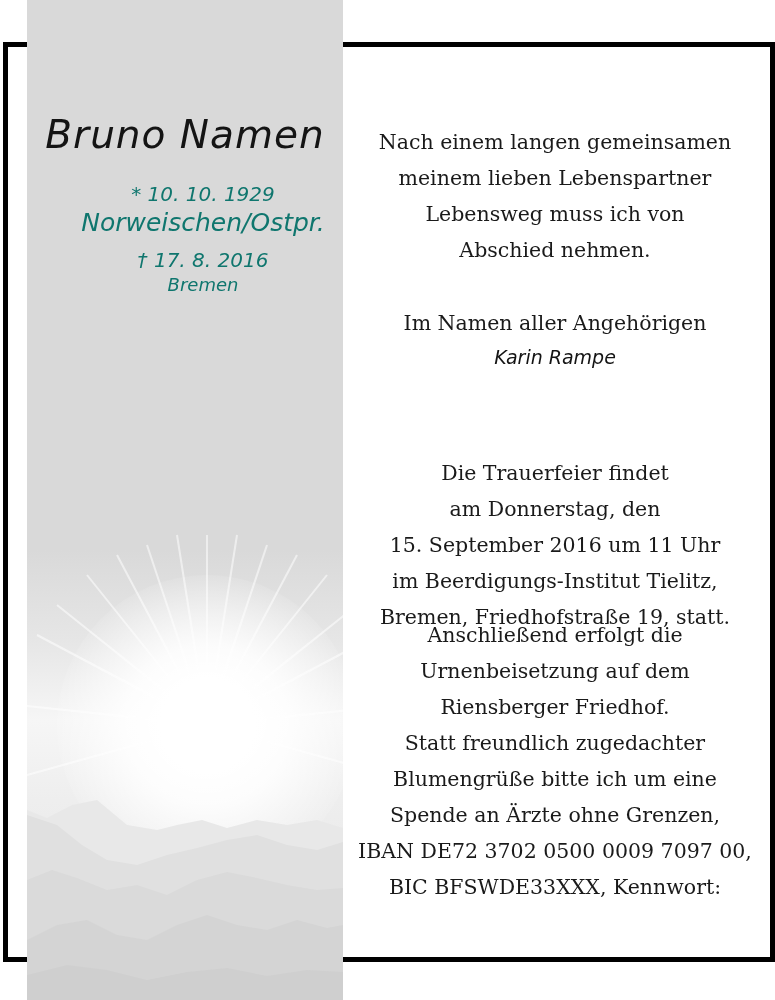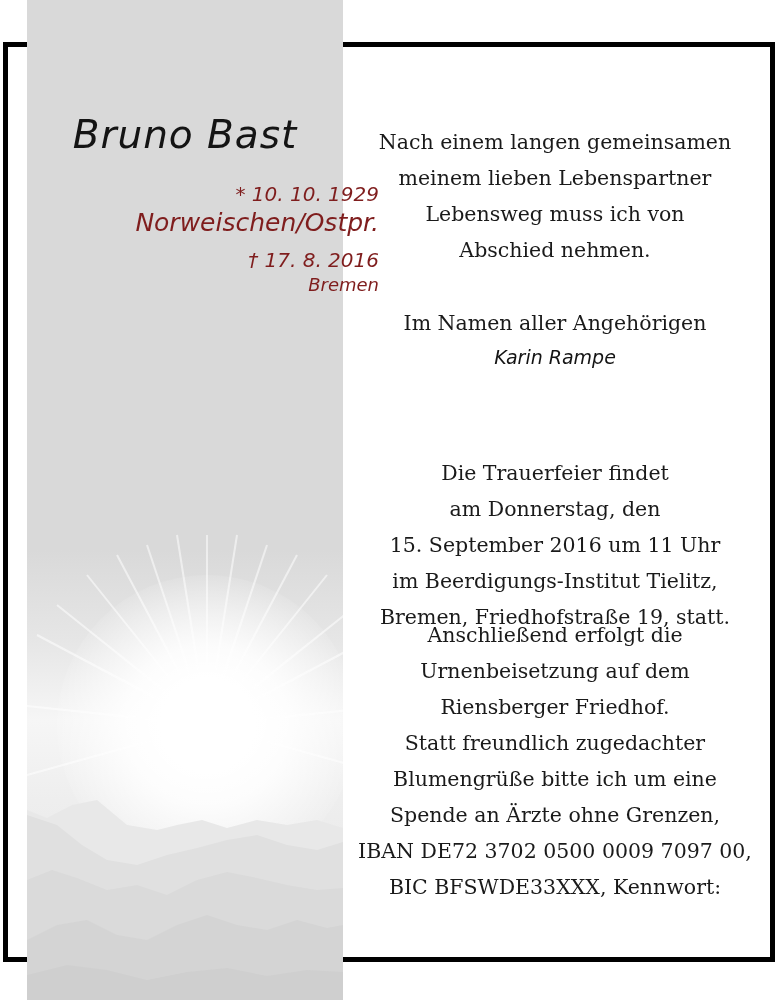--- a/index.html
+++ b/index.html
@@ -26,22 +26,22 @@
       position: absolute; left: -150px; top: -150px; width: 300px; height: 300px; border-radius: 50%;
       background: radial-gradient(circle, #ffffff 0%, #ffffff 22%, rgba(255,255,255,0.85) 38%, rgba(255,255,255,0.35) 60%, rgba(255,255,255,0) 75%);
     }
     .mountains { position: absolute; left: 0; top: 800px; width: 316px; height: 200px; }
     .name {
       position: absolute; left: 27px; top: 112px; width: 316px; text-align: center;
       font-family: "DejaVu Sans", sans-serif; font-size: 39px; letter-spacing: 1px;
       color: #141414; font-weight: normal; font-style: italic;
     }
     .life {
-      position: absolute; left: 27px; width: 352px; text-align: right;
-      font-family: "DejaVu Sans", sans-serif; font-style: italic; color: #7f1d1d;
+      position: absolute; left: 27px; width: 352px; text-align: center;
+      font-family: "DejaVu Sans", sans-serif; font-style: italic; color: #0f766e;
     }
     .born-date { top: 182px; font-size: 20px; }
     .born-place { top: 208px; font-size: 25px; }
     .died-date { top: 248px; font-size: 20px; }
     .died-place { top: 274px; font-size: 18px; }
     .col {
       position: absolute; left: 350px; width: 410px; text-align: center;
       font-size: 20.5px; line-height: 29px; color: #1a1a1a;
     }
     .col p { margin: 7px; }
@@ -87,21 +87,21 @@
   </div>
   <svg class="mountains" viewBox="0 0 316 200" preserveAspectRatio="none">
     <path d="M0 10 L20 18 L45 5 L70 0 L100 25 L130 30 L150 25 L175 20 L200 28 L230 20 L260 25 L290 20 L316 28 L316 200 L0 200 Z" fill="#e8e8e8"></path>
     <path d="M0 15 L30 25 L55 45 L80 60 L110 65 L140 55 L170 48 L200 40 L230 35 L260 45 L290 50 L316 42 L316 200 L0 200 Z" fill="#e0e0e0"></path>
     <path d="M0 80 L25 70 L50 78 L80 90 L110 85 L140 95 L170 80 L200 72 L230 78 L260 85 L290 90 L316 88 L316 200 L0 200 Z" fill="#dadada"></path>
     <path d="M0 140 L30 125 L60 120 L90 135 L120 140 L150 125 L180 115 L210 125 L240 130 L270 120 L300 128 L316 125 L316 200 L0 200 Z" fill="#d4d4d4"></path>
     <path d="M0 175 L40 165 L80 170 L120 180 L160 172 L200 168 L240 176 L280 170 L316 172 L316 200 L0 200 Z" fill="#cfcfcf"></path>
   </svg>
 </div>
 
-<div class="name">Bruno Bast</div>
+<div class="name">Bruno Namen</div>
 <div class="life born-date">* 10. 10. 1929</div>
 <div class="life born-place">Norweischen/Ostpr.</div>
 <div class="life died-date">† 17. 8. 2016</div>
 <div class="life died-place">Bremen</div>
 
 <div class="col intro">
   <p>Nach einem langen gemeinsamen</p>
   <p>meinem lieben Lebenspartner</p>
   <p>Lebensweg muss ich von</p>
   <p>Abschied nehmen.</p>

